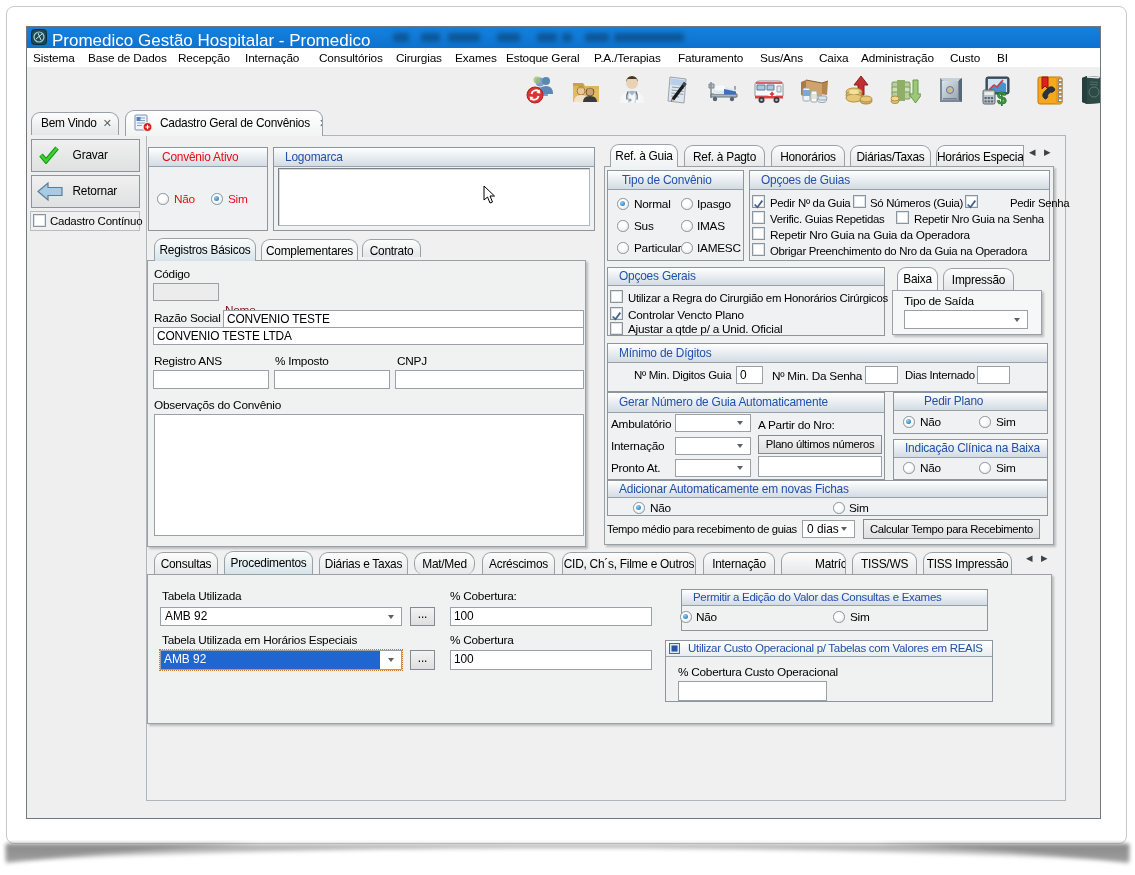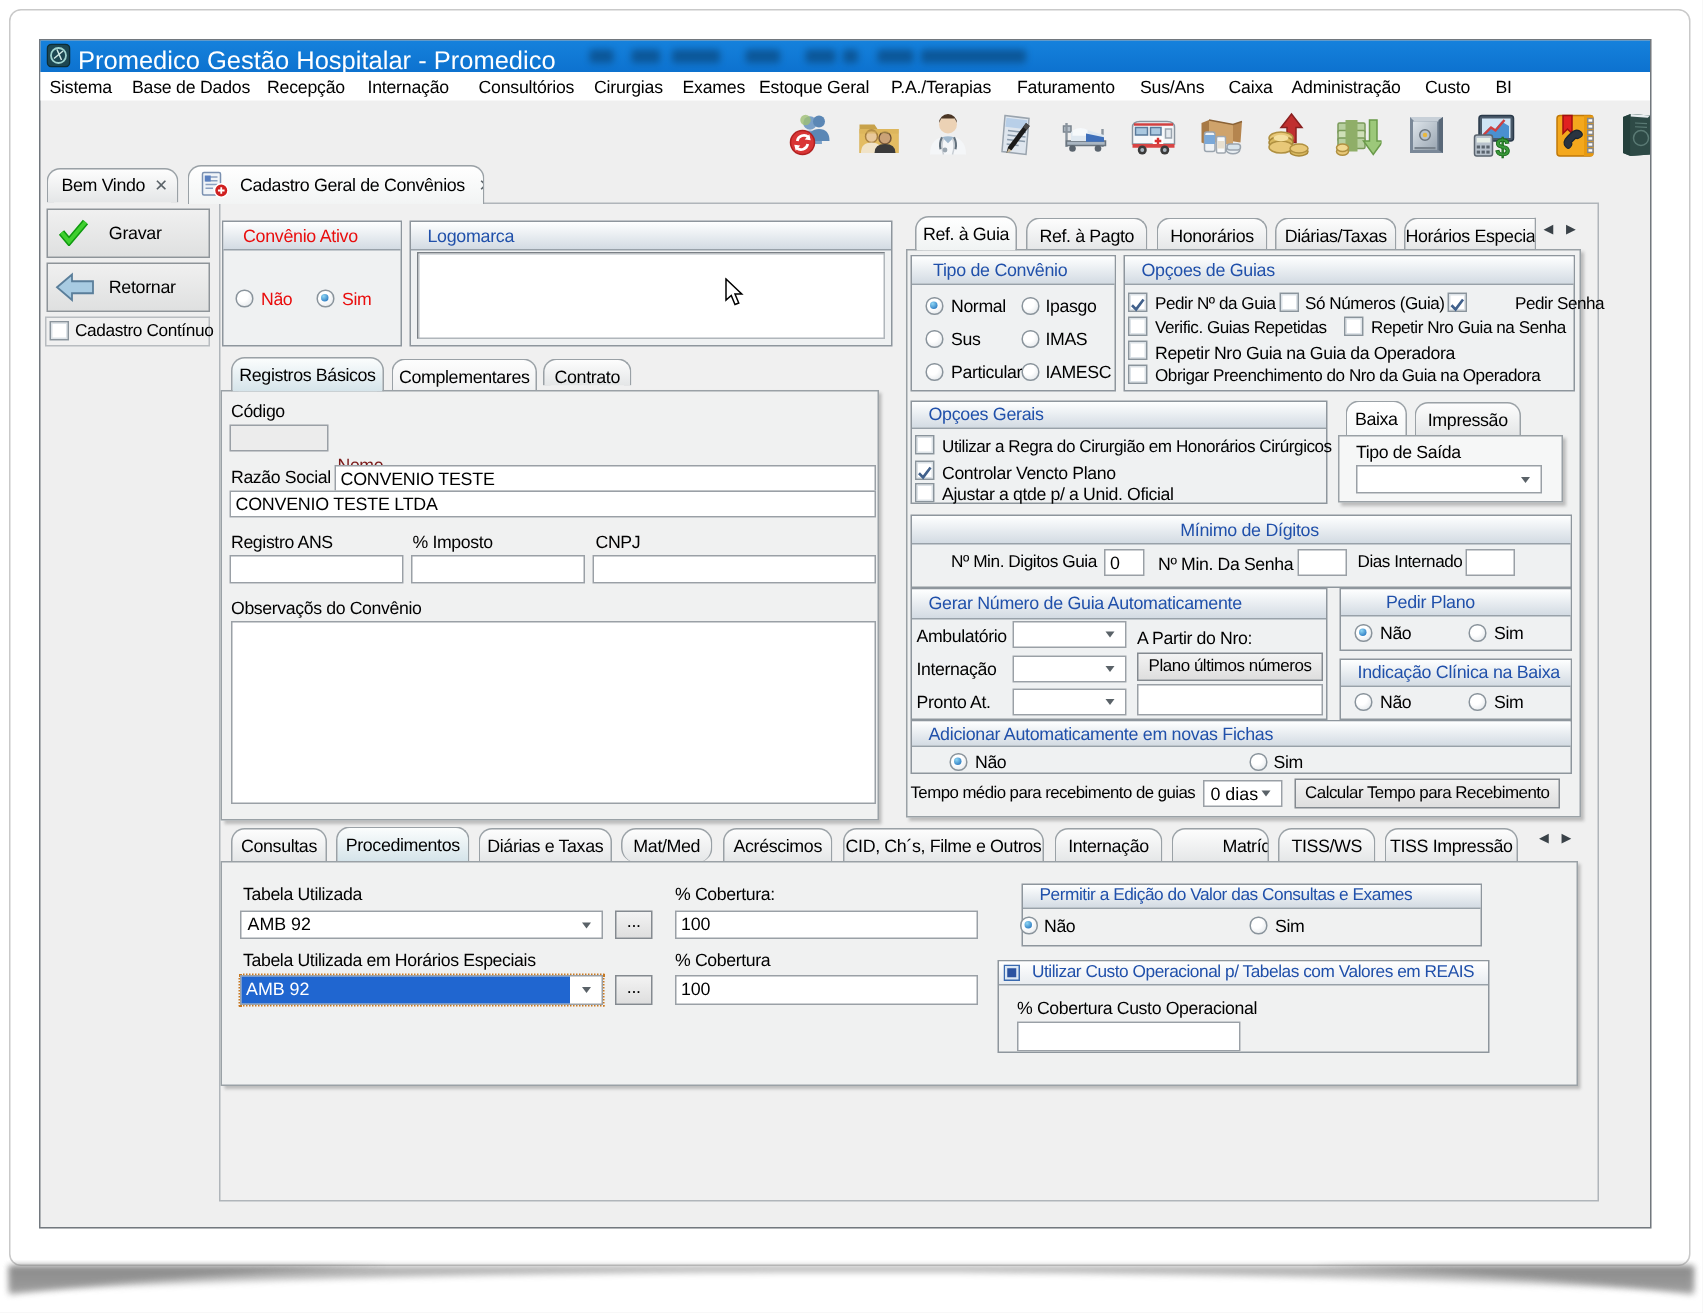--- a/index.html
+++ b/index.html
@@ -336,21 +336,21 @@
 <div class="lbl" style="left:628px;top:308px;">Controlar Vencto Plano</div>
 <span class="cb" style="left:610px;top:322px;"></span>
 <div class="lbl" style="left:628px;top:322px;">Ajustar a qtde p/ a Unid. Oficial</div>
 
 <div class="tab sel" style="left:897px;top:267px;width:41px;background:linear-gradient(#ffffff,#f6f8f8);z-index:2;">Baixa</div>
 <div class="tab" style="left:943px;top:268px;width:71px;height:22px;">Impressão</div>
 <div class="panel" style="left:892px;top:290px;width:150px;height:45px;background:#f6f7f7;"></div>
 <div class="lbl" style="left:904px;top:294px;">Tipo de Saída</div>
 <div class="combo" style="left:904px;top:310px;width:124px;height:19px;"></div>
 
-<div class="grp" style="left:607px;top:343px;width:441px;height:49px;text-align:center;">
+<div class="grp" style="left:607px;top:343px;width:441px;height:49px;">
   <div class="ghead">Mínimo de Dígitos</div>
 </div>
 <div class="lbl" style="left:634px;top:369px;font-size:11.5px;letter-spacing:-0.3px;">Nº Min. Digitos Guia</div>
 <div class="inp" style="left:736px;top:366px;width:27px;height:18px;">0</div>
 <div class="lbl" style="left:772px;top:369px;">Nº Min. Da Senha</div>
 <div class="inp" style="left:865px;top:366px;width:33px;height:18px;"></div>
 <div class="lbl" style="left:905px;top:369px;font-size:11.4px;letter-spacing:-0.3px;">Dias Internado</div>
 <div class="inp" style="left:977px;top:366px;width:33px;height:18px;"></div>
 
 <div class="grp" style="left:607px;top:392px;width:278px;height:88px;">

